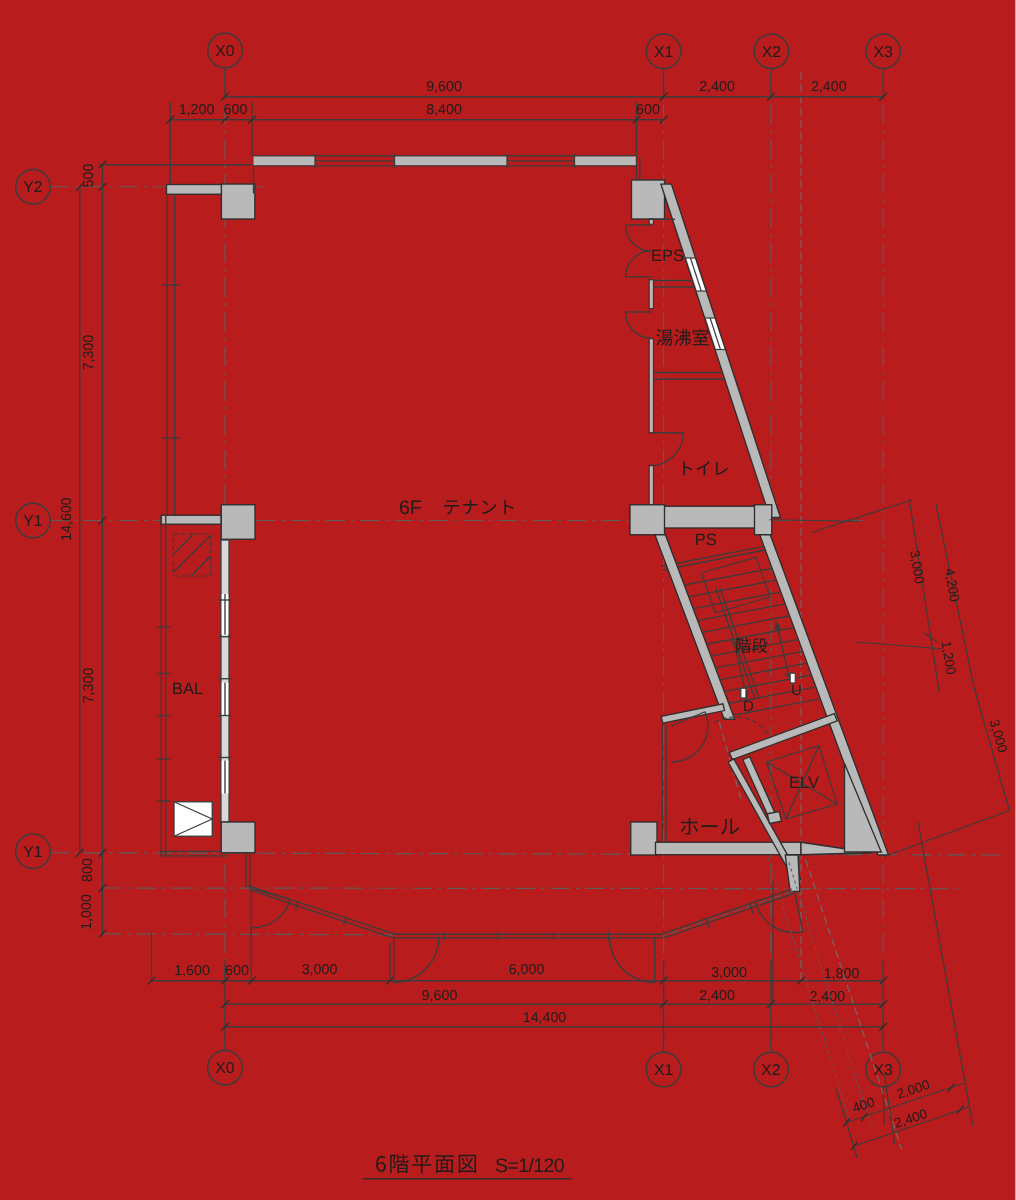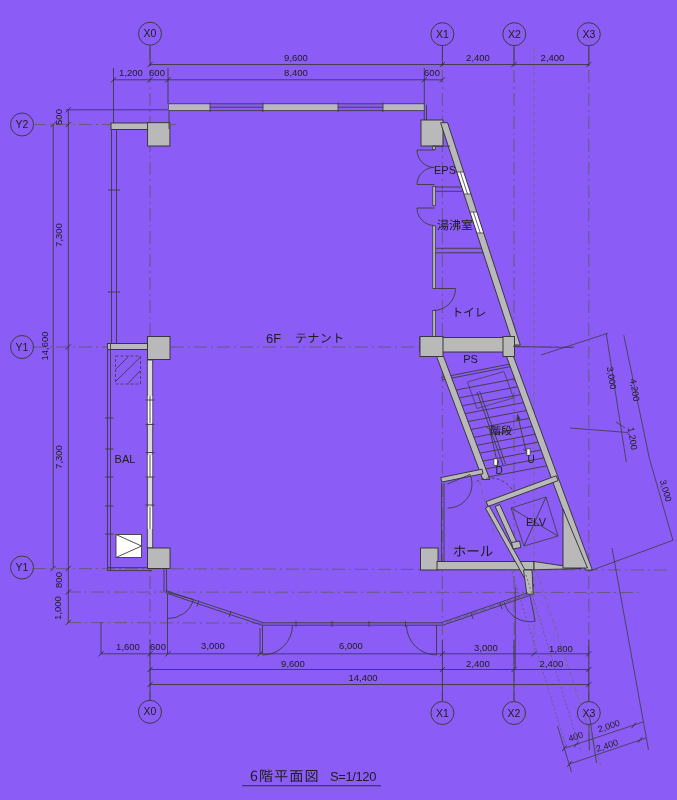--- a/index.html
+++ b/index.html
@@ -1,16 +1,16 @@
 <!DOCTYPE html>
 <html><head>
 <meta charset="utf-8">
 <style>
 html,body{margin:0;padding:0;background:#ffffff;}
-#page{width:677px;height:800px;position:relative;background:#8b5cf6;overflow:hidden;}
+#page{width:677px;height:800px;position:relative;background:#b91c1c;overflow:hidden;}
 </style>
 </head>
 <body>
 
 <div id="page">
 <svg width="677" height="800" viewBox="0 0 677 800">
 
 <line x1="150.0" y1="47.0" x2="150.0" y2="700.0" stroke="#5c5c5c" stroke-width="0.8" fill="none" stroke-dasharray="13 4 2 4"></line>
 
 <line x1="442.4" y1="47.0" x2="442.4" y2="701.0" stroke="#5c5c5c" stroke-width="0.8" fill="none" stroke-dasharray="13 4 2 4"></line>

